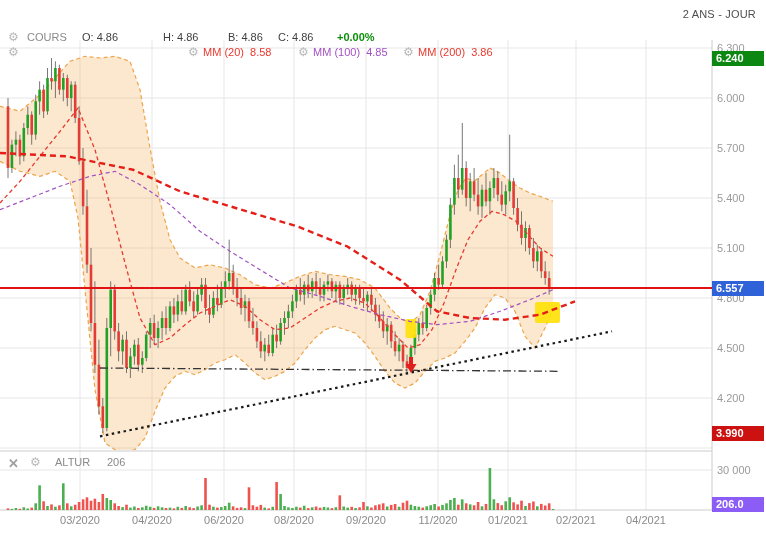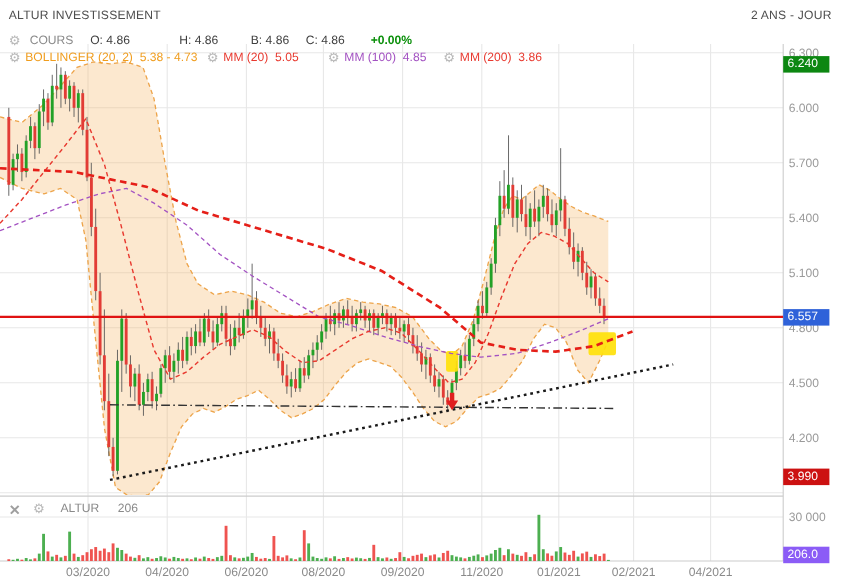--- a/index.html
+++ b/index.html
@@ -11,21 +11,21 @@
   .hdr-var{left:152px;}
   .hdr-period{right:10px;}
   .lg{position:absolute;font-size:11px;white-space:nowrap;}
   .r1{top:31px;} .r2{top:46px;}
   .gear{color:#b9b9b9;font-size:12px;line-height:12px;}
   .gray{color:#8a8a8a;} .dark{color:#3f3f3f;}
   .green{color:#0a8f0a;font-weight:bold;}
   .orange{color:#f09d1e;} .red{color:#e8392f;} .purple{color:#a352c2;}
   .x-icon{color:#9f9f9f;font-weight:bold;font-size:13px;}
   .vol-row{top:456px;}
-  .badge{position:absolute;left:712px;width:42px;height:15px;font-size:11px;font-weight:normal;
+  .badge{position:absolute;left:712px;width:52px;height:15px;font-size:11px;font-weight:bold;
          color:#fff;text-align:left;padding-left:4px;line-height:15px;box-sizing:border-box;}
 </style>
 </head>
 <body>
 <div id="app">
 
   <svg id="chart-svg" width="766" height="534">
       <defs>
         <clipPath id="mainClip">
           <rect x="0" y="40" width="712" height="410"></rect>
@@ -512,35 +512,33 @@
         <text x="224" y="524">06/2020</text>
         <text x="294" y="524">08/2020</text>
         <text x="366" y="524">09/2020</text>
         <text x="438" y="524">11/2020</text>
         <text x="508" y="524">01/2021</text>
         <text x="576" y="524">02/2021</text>
         <text x="646" y="524">04/2021</text>
       </g>
     </svg>
 
-  <span class="hdr hdr-title">ALTUR INVESTISSEMENT</span>
   <span class="hdr hdr-period">2 ANS - JOUR</span>
 
   <span class="lg r1 gear" style="left:8px">⚙</span>
   <span class="lg r1 gray" style="left:27px">COURS</span>
   <span class="lg r1 dark" style="left:82px">O: 4.86</span>
   <span class="lg r1 dark" style="left:163px">H: 4.86</span>
   <span class="lg r1 dark" style="left:228px">B: 4.86</span>
   <span class="lg r1 dark" style="left:278px">C: 4.86</span>
   <span class="lg r1 green" style="left:337px">+0.00%</span>
 
   <span class="lg r2 gear" style="left:8px">⚙</span>
-  <span class="lg r2 orange" style="left:23px"><span>BOLLINGER (20, 2)</span>&nbsp;&nbsp;<span>5.38 - 4.73</span></span>
   <span class="lg r2 gear" style="left:188px">⚙</span>
-  <span class="lg r2 red" style="left:203px"><span>MM (20)</span>&nbsp;&nbsp;<span>5.05</span></span>
+  <span class="lg r2 red" style="left:203px"><span>MM (20)</span>&nbsp;&nbsp;<span>8.58</span></span>
   <span class="lg r2 gear" style="left:298px">⚙</span>
   <span class="lg r2 purple" style="left:313px"><span>MM (100)</span>&nbsp;&nbsp;<span>4.85</span></span>
   <span class="lg r2 gear" style="left:403px">⚙</span>
   <span class="lg r2 red" style="left:418px"><span>MM (200)</span>&nbsp;&nbsp;<span>3.86</span></span>
 
   <span class="lg vol-row x-icon" style="left:8px">✕</span>
   <span class="lg vol-row gear" style="left:30px">⚙</span>
   <span class="lg vol-row gray" style="left:55px">ALTUR</span>
   <span class="lg vol-row gray" style="left:107px">206</span>
 

